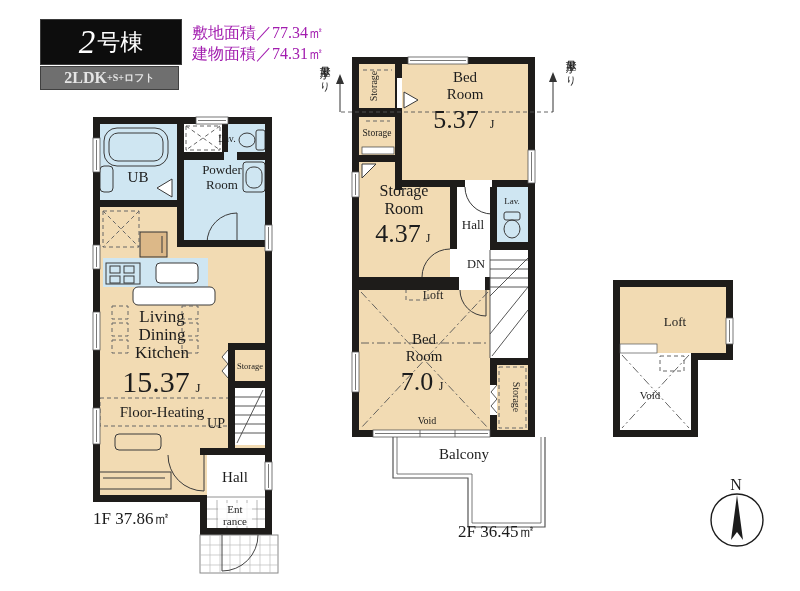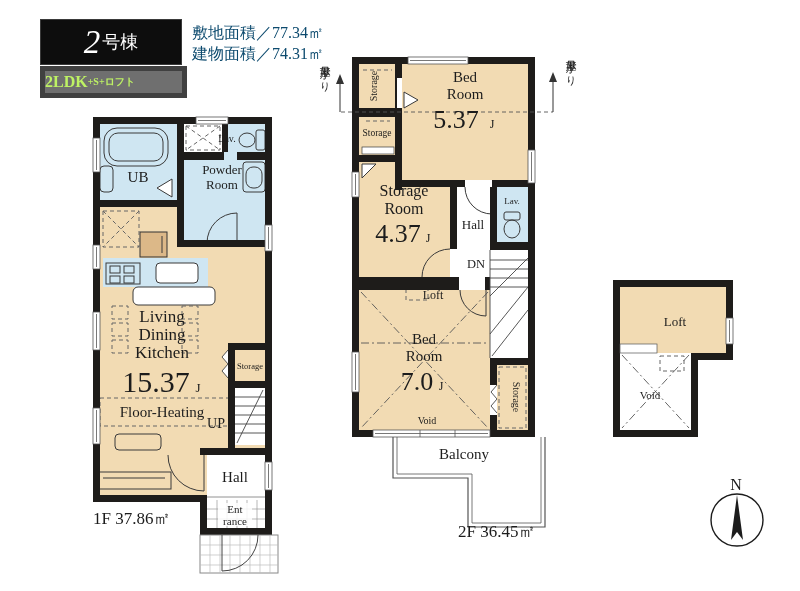--- a/index.html
+++ b/index.html
@@ -1,26 +1,26 @@
 <!DOCTYPE html>
 <html><head>
 <meta charset="utf-8">
 <style>
   html,body{margin:0;padding:0;background:#fff;}
   .stage{position:relative;width:800px;height:591px;background:#ffffff;overflow:hidden;
          font-family:"Liberation Serif","DejaVu Serif",serif;}
   .badge-black{position:absolute;left:40px;top:19px;width:140px;height:44px;background:#0d0d0d;
                border:1px solid #3a3a3a;color:#fff;display:flex;align-items:center;justify-content:center;}
   .badge-black .num{font-size:33px;font-style:italic;line-height:1;margin-right:2px;}
-  .badge-black .suffix{font-size:18px;line-height:1;}
+  .badge-black .suffix{font-size:23px;line-height:1;}
   .badge-gray{position:absolute;left:40px;top:66px;width:137px;height:22px;background:#6f6f6f;
-              border:5px solid #404040;color:#bef264;display:flex;align-items:center;}
+              border:1px solid #404040;color:#e5e5e5;display:flex;align-items:center;justify-content:center;}
   .badge-gray .plan-main{font-size:16px;font-weight:bold;line-height:1;}
   .badge-gray .plan-sub{font-size:10px;font-weight:bold;line-height:1;}
-  .area-info{position:absolute;left:192px;top:22px;color:#0c4a6e;font-size:16px;line-height:21px;}
+  .area-info{position:absolute;left:192px;top:22px;color:#a21caf;font-size:16px;line-height:21px;}
   svg text{font-family:"Liberation Serif","DejaVu Serif",serif;fill:#1c1c1c;}
   svg .vt{writing-mode:vertical-rl;text-orientation:upright;letter-spacing:1px;}
 </style>
 </head>
 <body>
 
 <div class="stage">
 
   <div class="badge-black">
     <span class="num">2</span>

